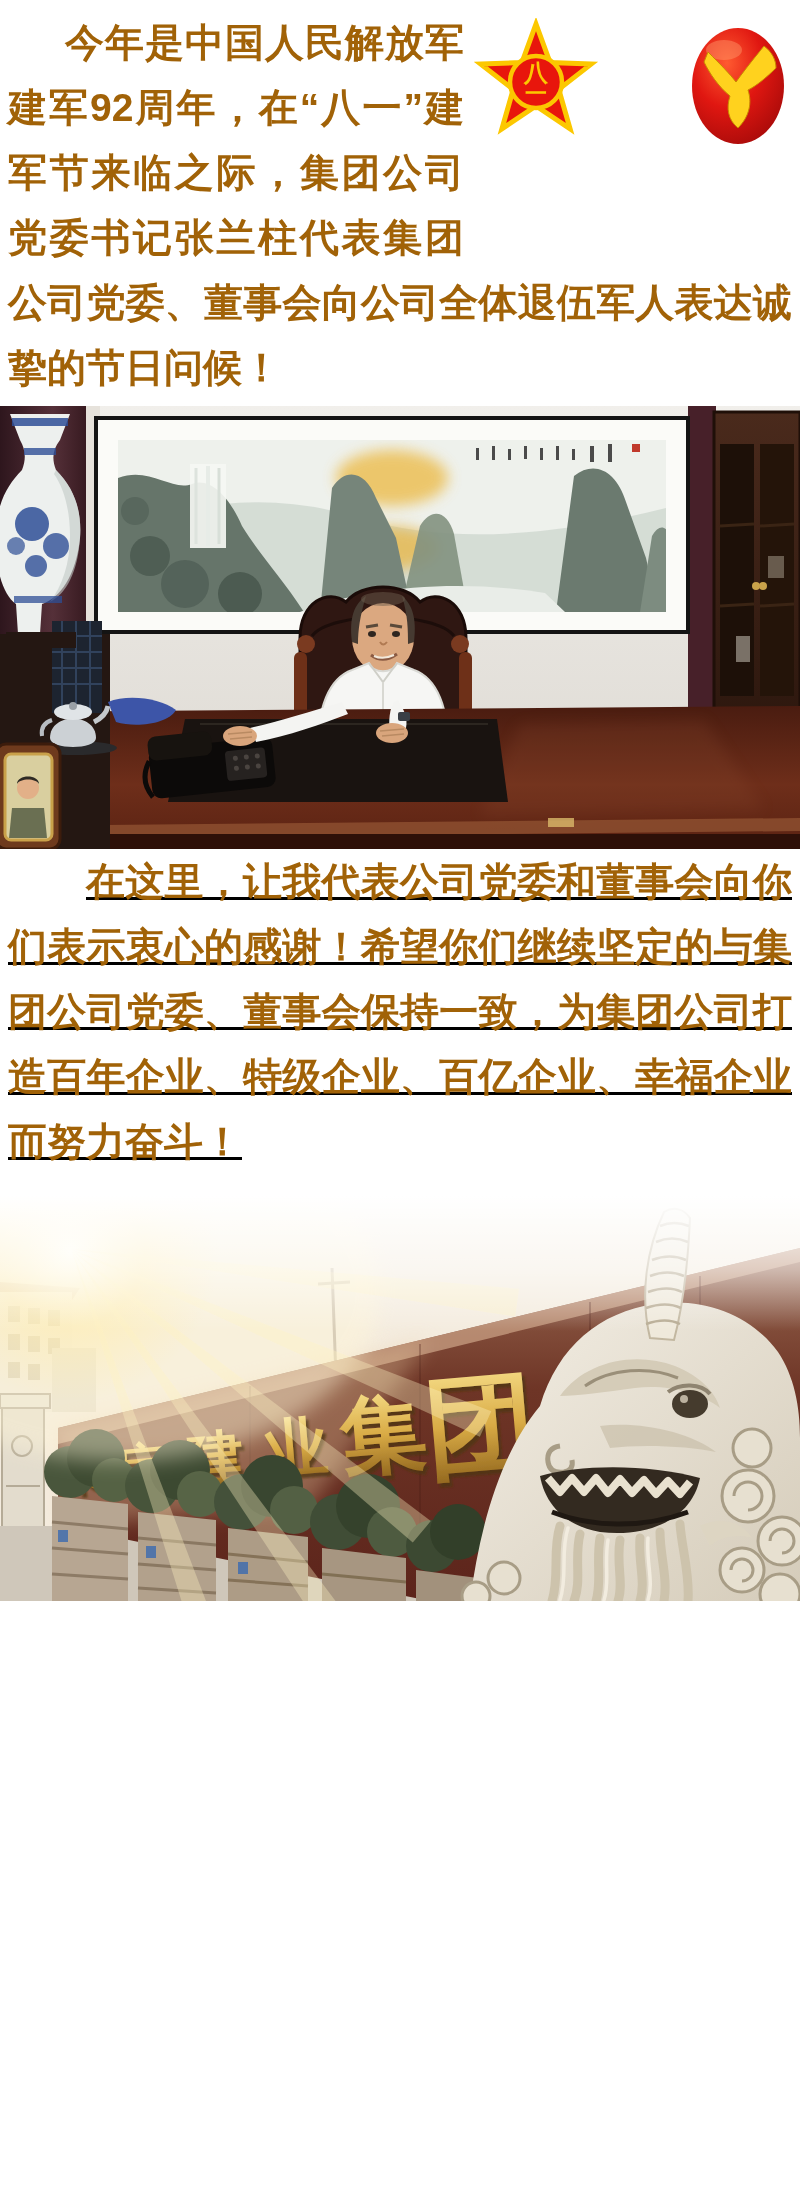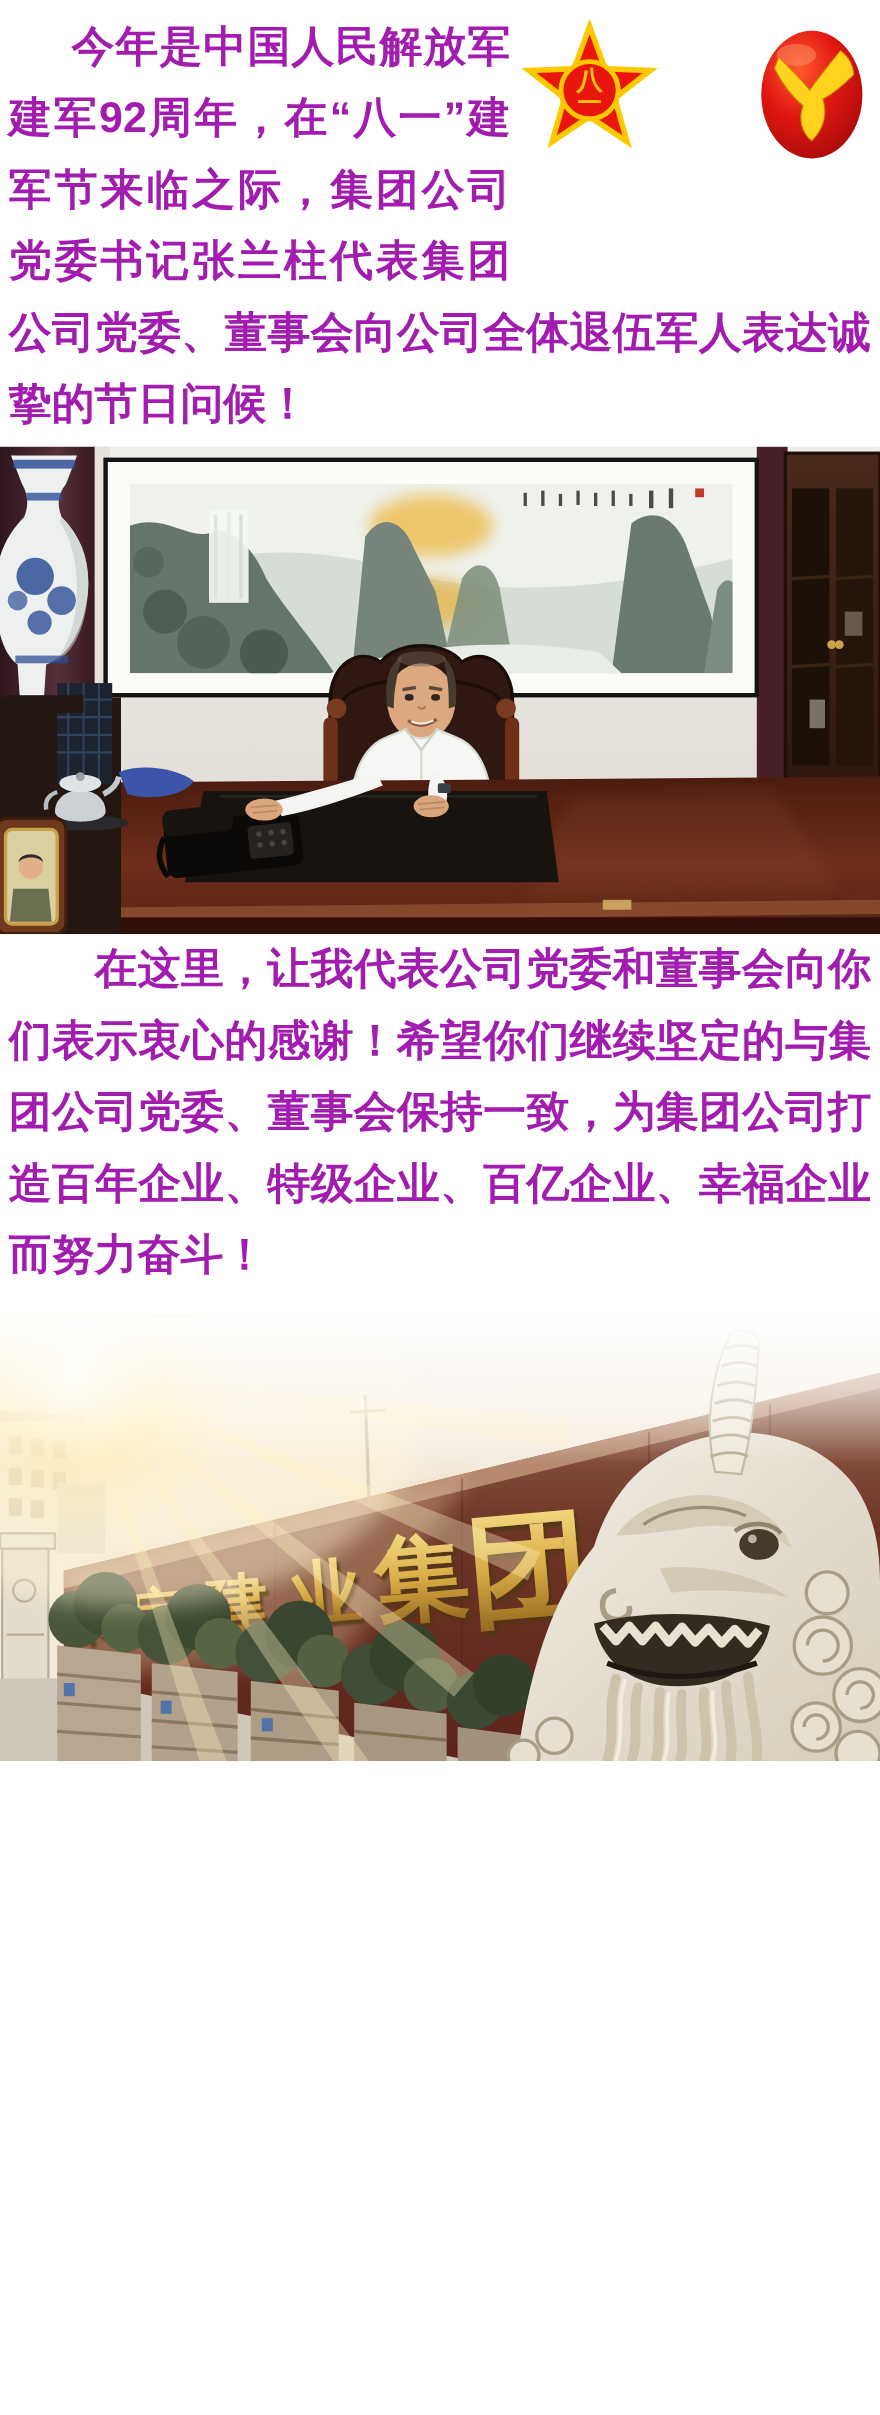--- a/index.html
+++ b/index.html
@@ -1,28 +1,28 @@
 <!DOCTYPE html>
 <html><head>
 <meta charset="utf-8">
 <style>
   html,body{margin:0;padding:0;background:#ffffff;}
   .page{width:800px;background:#fff;font-family:"Liberation Sans","DejaVu Sans",sans-serif;overflow:hidden;}
   .para{padding:0 8px;}
-  .cn{font-size:39px;font-weight:700;line-height:65px;color:#a21caf;text-align:justify;margin:0;word-break:break-all;}
+  .cn{font-size:39px;font-weight:700;line-height:65px;color:#a16207;text-align:justify;margin:0;word-break:break-all;}
   #intro{padding-top:10px;}
   #intro .cn{text-indent:57px;}
   .body-para .cn{text-indent:78px;}
   .logo-float{float:right;width:318px;height:192px;position:relative;margin:4px 0 4px 10px;}
   .logo-float .army{position:absolute;left:0;top:4px;}
   .logo-float .jy{position:absolute;right:4px;top:10px;}
   figure.photo{margin:0;width:800px;display:block;line-height:0;}
   #photo-office{margin-top:6px;}
   #body-1{margin-top:6px;}
-  #body-2{margin-top:0;}
+  #body-2{margin-top:0;text-decoration:underline;}
   #photo-gate{margin-top:22px;}
   .star-char{font-weight:700;text-anchor:middle;}
   .gchar{font-weight:700;text-anchor:middle;}
 </style>
 </head>
 <body>
 
 <div class="page">
 
   <section class="para" id="intro">

